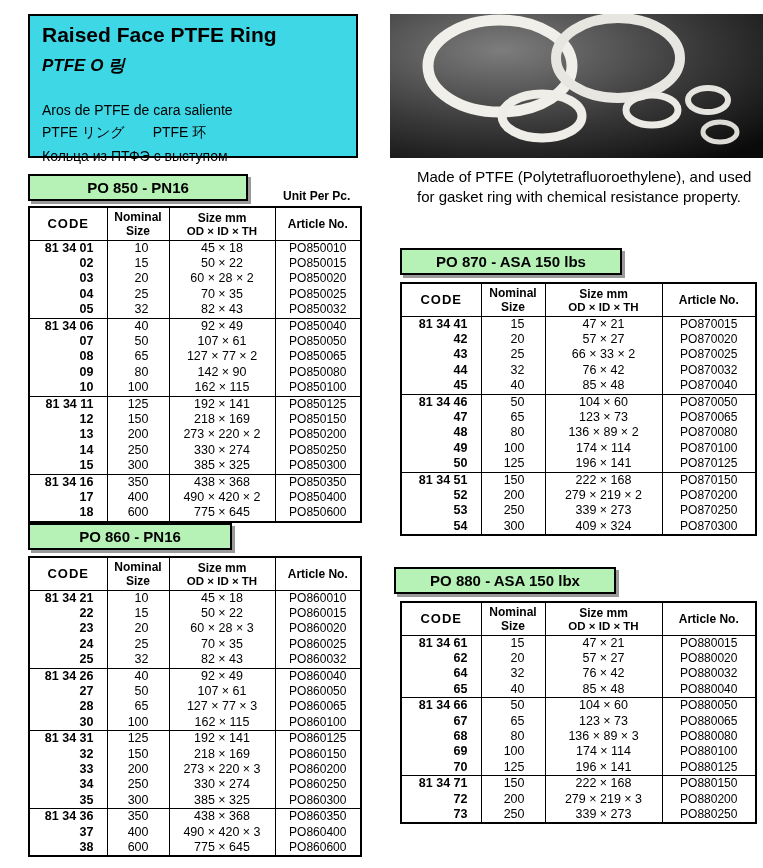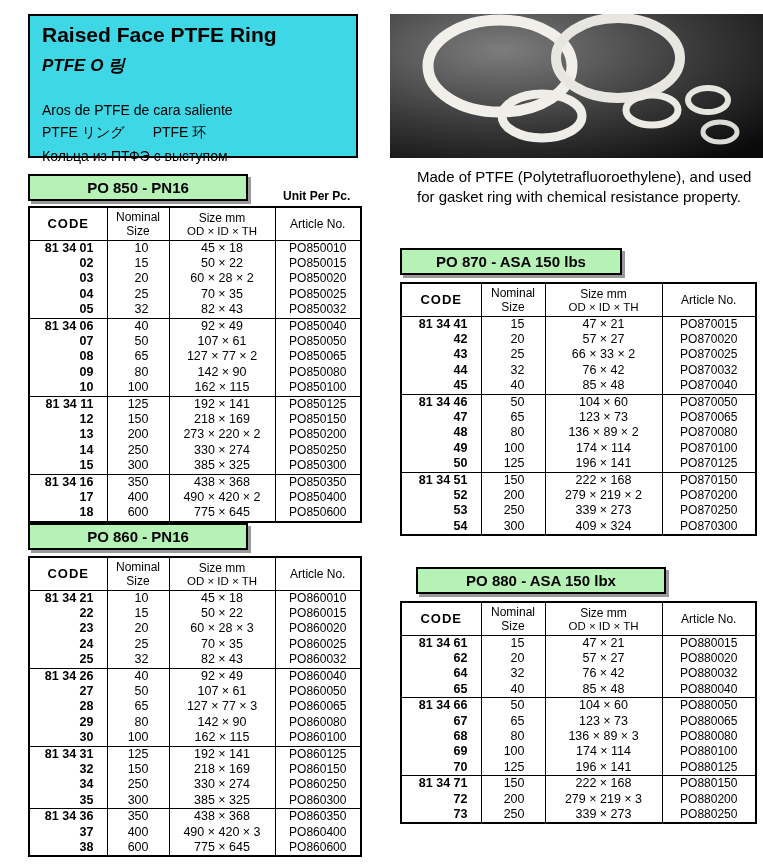--- a/index.html
+++ b/index.html
@@ -20,21 +20,21 @@
   .plabel { position:absolute; height:27px; background:#b6f2b6; border:2px solid #000;
     box-shadow:3px 3px 0 #9a9a9a; font-weight:bold; font-size:15px;
     display:flex; align-items:center; justify-content:center; }
 
   .unit { position:absolute; left:283px; top:189px; font-size:12px; font-weight:bold; }
 
   .ptable { position:absolute; border-collapse:collapse; table-layout:fixed;
     font-size:12.5px; border:2px solid #000; background:#fff; }
   .ptable th, .ptable td { border:0; border-left:1px solid #000; overflow:hidden; white-space:nowrap; }
   .ptable th:first-child, .ptable td:first-child { border-left:0; }
-  .ptable thead th { height:33px; border-bottom:1px solid #000; font-weight:normal;
+  .ptable thead th { height:33px; border-bottom:1px solid #000; font-weight:bold;
     font-size:12px; vertical-align:middle; text-align:center; }
   .ptable thead th.code-h { font-weight:bold; font-size:13px; letter-spacing:1px; }
   .ptable thead .sub { font-size:11.5px; }
   .ptable td { height:15.4px; line-height:15.4px; padding:0; }
   .ptable td.code { font-weight:bold; text-align:right; padding-right:13px; }
   .ptable td.nom  { text-align:right; padding-right:20px; }
   .ptable td.size { text-align:center; }
   .ptable td.art  { text-align:center; font-size:12px; }
   .ptable tr.group-start td { border-top:1.5px solid #000; }
 </style>
@@ -201,21 +201,21 @@
         </tr>
         <tr>
           <td class="code">18</td>
           <td class="nom">600</td>
           <td class="size">775 × 645</td>
           <td class="art">PO850600</td>
         </tr>
       </tbody>
   </table>
 
-  <div class="plabel" style="left:28px; top:523px; width:220px;">PO 860 - PN16</div>
+  <div class="plabel" style="left:28px; top:523px; width:204px;">PO 860 - PN16</div>
 
   <table class="ptable" style="left:28px; top:556px; width:332px;">
     <colgroup>
         <col style="width:78px">
         <col style="width:62px">
         <col style="width:106px">
         <col style="width:86px">
       </colgroup>
     <thead>
       <tr>
@@ -274,42 +274,42 @@
           <td class="size">107 × 61</td>
           <td class="art">PO860050</td>
         </tr>
         <tr>
           <td class="code">28</td>
           <td class="nom">65</td>
           <td class="size">127 × 77 × 3</td>
           <td class="art">PO860065</td>
         </tr>
         <tr>
-          <td class="code">29</td>
-          <td class="nom">80</td>
-          <td class="size">142 × 90</td>
-          <td class="art">PO860080</td>
-        </tr>
-        <tr>
           <td class="code">30</td>
           <td class="nom">100</td>
           <td class="size">162 × 115</td>
           <td class="art">PO860100</td>
         </tr>
         <tr class="group-start">
           <td class="code">81 34 31</td>
           <td class="nom">125</td>
           <td class="size">192 × 141</td>
           <td class="art">PO860125</td>
         </tr>
         <tr>
           <td class="code">32</td>
           <td class="nom">150</td>
           <td class="size">218 × 169</td>
           <td class="art">PO860150</td>
+        </tr>
+        <tr>
+          <td class="code">33</td>
+          <td class="nom">200</td>
+          <td class="size">273 × 220 × 3</td>
+          <td class="art">PO860200</td>
         </tr>
         <tr>
           <td class="code">34</td>
           <td class="nom">250</td>
           <td class="size">330 × 274</td>
           <td class="art">PO860250</td>
         </tr>
         <tr>
           <td class="code">35</td>
           <td class="nom">300</td>
@@ -441,21 +441,21 @@
         </tr>
         <tr>
           <td class="code">54</td>
           <td class="nom">300</td>
           <td class="size">409 × 324</td>
           <td class="art">PO870300</td>
         </tr>
       </tbody>
   </table>
 
-  <div class="plabel" style="left:416px; top:567px; width:250px;">PO 880 - ASA 150 lbx</div>
+  <div class="plabel" style="left:394px; top:567px; width:222px;">PO 880 - ASA 150 lbx</div>
 
   <table class="ptable" style="left:400px; top:601px; width:355px;">
     <colgroup>
         <col style="width:80px">
         <col style="width:64px">
         <col style="width:117px">
         <col style="width:94px">
       </colgroup>
     <thead>
       <tr>

